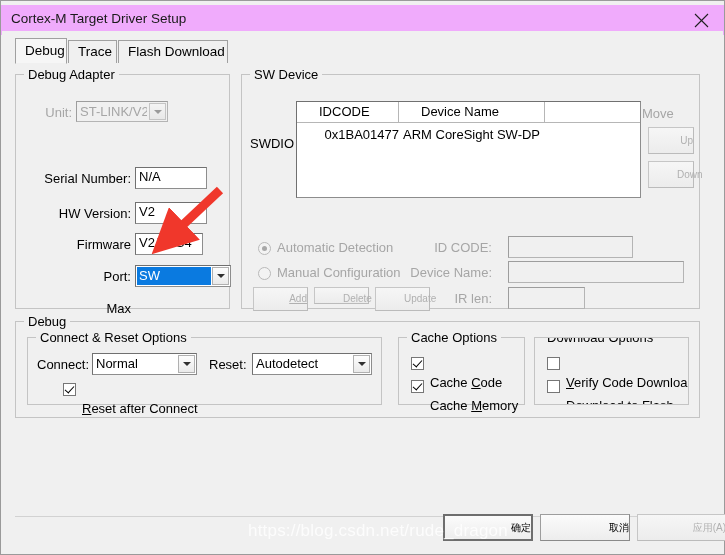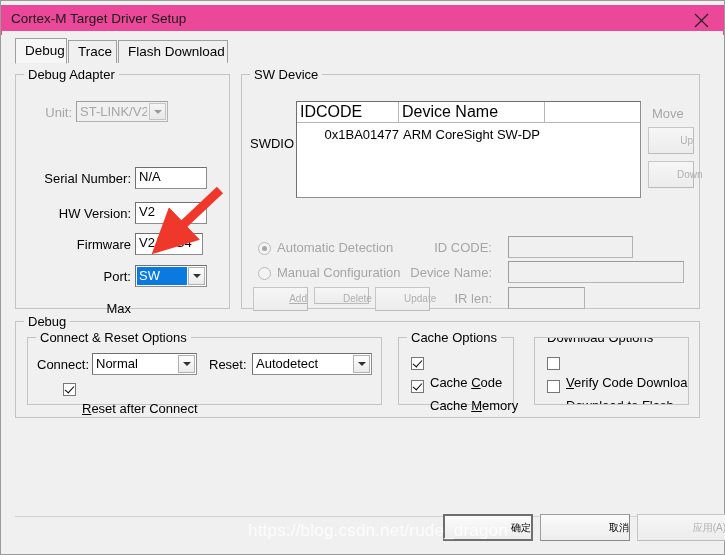--- a/index.html
+++ b/index.html
@@ -24,21 +24,21 @@
     left: 0; top: 0;
     width: 725px; height: 555px;
     background: #f0f0f0;
     border: 1px solid #9a9a9a;
     box-sizing: border-box;
   }
   .titlebar {
     position: absolute;
     left: 0; top: 4px;
     width: 100%; height: 30px;
-    background: #ec4899;
+    background: #f0abfc;
     box-sizing: border-box;
   }
   .title-text {
     position: absolute;
     left: 10px; top: 6px;
     font-size: 13.5px;
     color: #1a1a1a;
     white-space: nowrap;
   }
   .close-btn {
@@ -275,22 +275,22 @@
     height: 21px;
     background: #ffffff;
     border-bottom: 1px solid #b6b6b6;
     box-sizing: border-box;
   }
   .devhdr .hcell {
     position: absolute;
     top: 0;
     height: 20px;
     line-height: 20px;
-    font-size: 16px;
-    padding-left: 3px;
+    font-size: 13px;
+    padding-left: 22px;
     border-right: 1px solid #b6b6b6;
     box-sizing: border-box;
     white-space: nowrap;
     overflow: hidden;
   }
   .devrow { position: absolute; left: 0; right: 0; height: 20px; }
   .devrow .rcell {
     position: absolute;
     top: 0; height: 20px; line-height: 20px;
     font-size: 13px;
@@ -362,21 +362,21 @@
       <div class="lbl right" style="left:0px; top:96px; width:115px;">Serial Number:</div>
       <div class="field" style="left:119px; top:92px; width:72px; height:22px;">N/A</div>
 
       <div class="lbl right" style="left:0px; top:131px; width:115px;">HW Version:</div>
       <div class="field" style="left:119px; top:127px; width:72px; height:22px;">V2</div>
 
       <div class="lbl right" style="left:0px; top:162px; width:115px;">Firmware</div>
       <div class="field" style="left:119px; top:158px; width:68px; height:22px;">V2J16S4</div>
 
       <div class="lbl right" style="left:0px; top:194px; width:115px;">Port:</div>
-      <div class="combo selected" style="left:119px; top:190px; width:72px; height:22px;">
+      <div class="combo selected" style="left:119px; top:190px; width:96px; height:22px;">
         <div class="selfill" style="background: rgb(10, 122, 224);"></div>
         <div class="cval">SW</div>
         <div class="cbtn"></div>
       </div>
 
       <div class="lbl right" style="left:0px; top:226px; width:115px;">Max</div>
     </div>
 
     <div class="group" style="left:239px; top:43px; width:459px; height:235px;">
       <div class="legend">SW Device</div>
@@ -388,21 +388,21 @@
           <div class="hcell" style="left:0; width:102px;">IDCODE</div>
           <div class="hcell" style="left:102px; width:146px;">Device Name</div>
           <div class="hcell" style="left:248px; width:95px; border-right:none;"></div>
         </div>
         <div class="devrow" style="top:23px;">
           <div class="rcell" style="left:0; width:102px; text-align:right; padding-right:7px;">0x1BA01477</div>
           <div class="rcell" style="left:106px; width:230px;">ARM CoreSight SW-DP</div>
         </div>
       </div>
 
-      <div class="lbl dim" style="left:410px; top:31px;">Move</div>
+      <div class="lbl dim" style="left:400px; top:31px;">Move</div>
       <div class="btn disabled" style="left:406px; top:52px; width:46px; height:27px; line-height:25px;">Up</div>
       <div class="btn disabled" style="left:406px; top:86px; width:46px; height:27px; line-height:25px;">Down</div>
 
       <div class="rad" style="left:16px; top:165px;">
         <span class="circ on"></span>
         <span class="rtext">Automatic Detection</span>
       </div>
       <div class="rad" style="left:16px; top:190px;">
         <span class="circ"></span>
         <span class="rtext">Manual Configuration</span>
@@ -439,21 +439,21 @@
           <div class="cval">Autodetect</div>
           <div class="cbtn"></div>
         </div>
 
         <div class="chk" style="left:35px; top:43px;">
           <span class="box checked"></span>
           <span class="ctext"><u>R</u><span>eset after Connect</span></span>
         </div>
       </div>
 
-      <div class="group" style="left:382px; top:15px; width:116px; height:68px;text-align:center;">
+      <div class="group" style="left:382px; top:15px; width:127px; height:68px;text-align:center;">
         <div class="legend">Cache Options</div>
 
         <div class="chk" style="left:12px; top:17px;">
           <span class="box checked"></span>
           <span class="ctext"><span>Cache </span><u>C</u><span>ode</span></span>
         </div>
         <div class="chk" style="left:12px; top:40px;">
           <span class="box checked"></span>
           <span class="ctext"><span>Cache </span><u>M</u><span>emory</span></span>
         </div>

